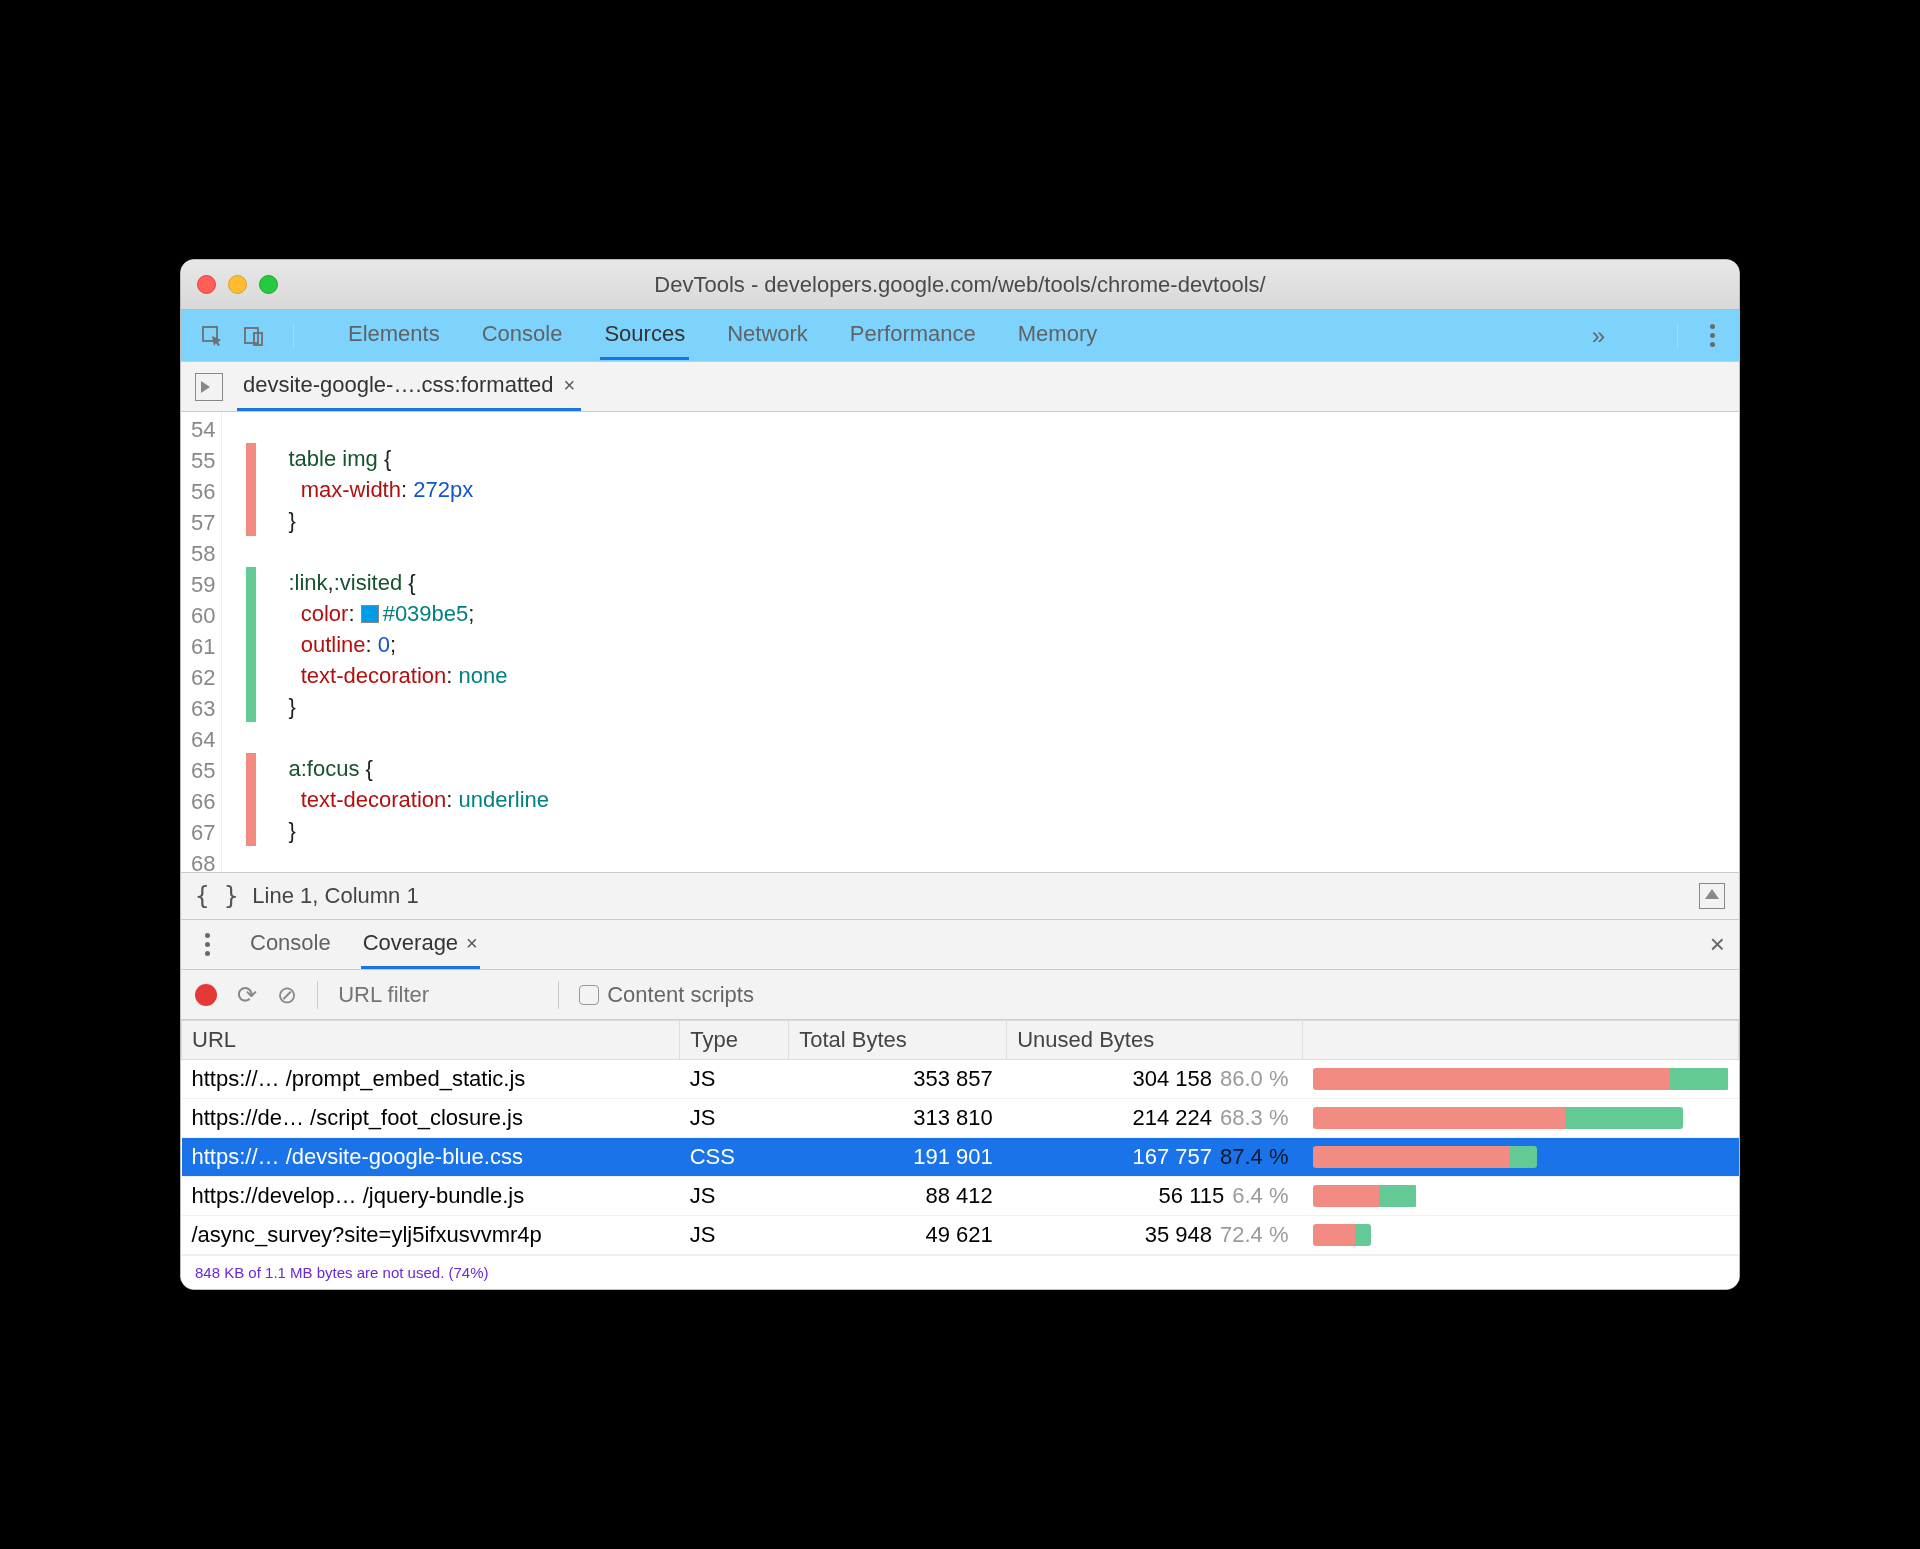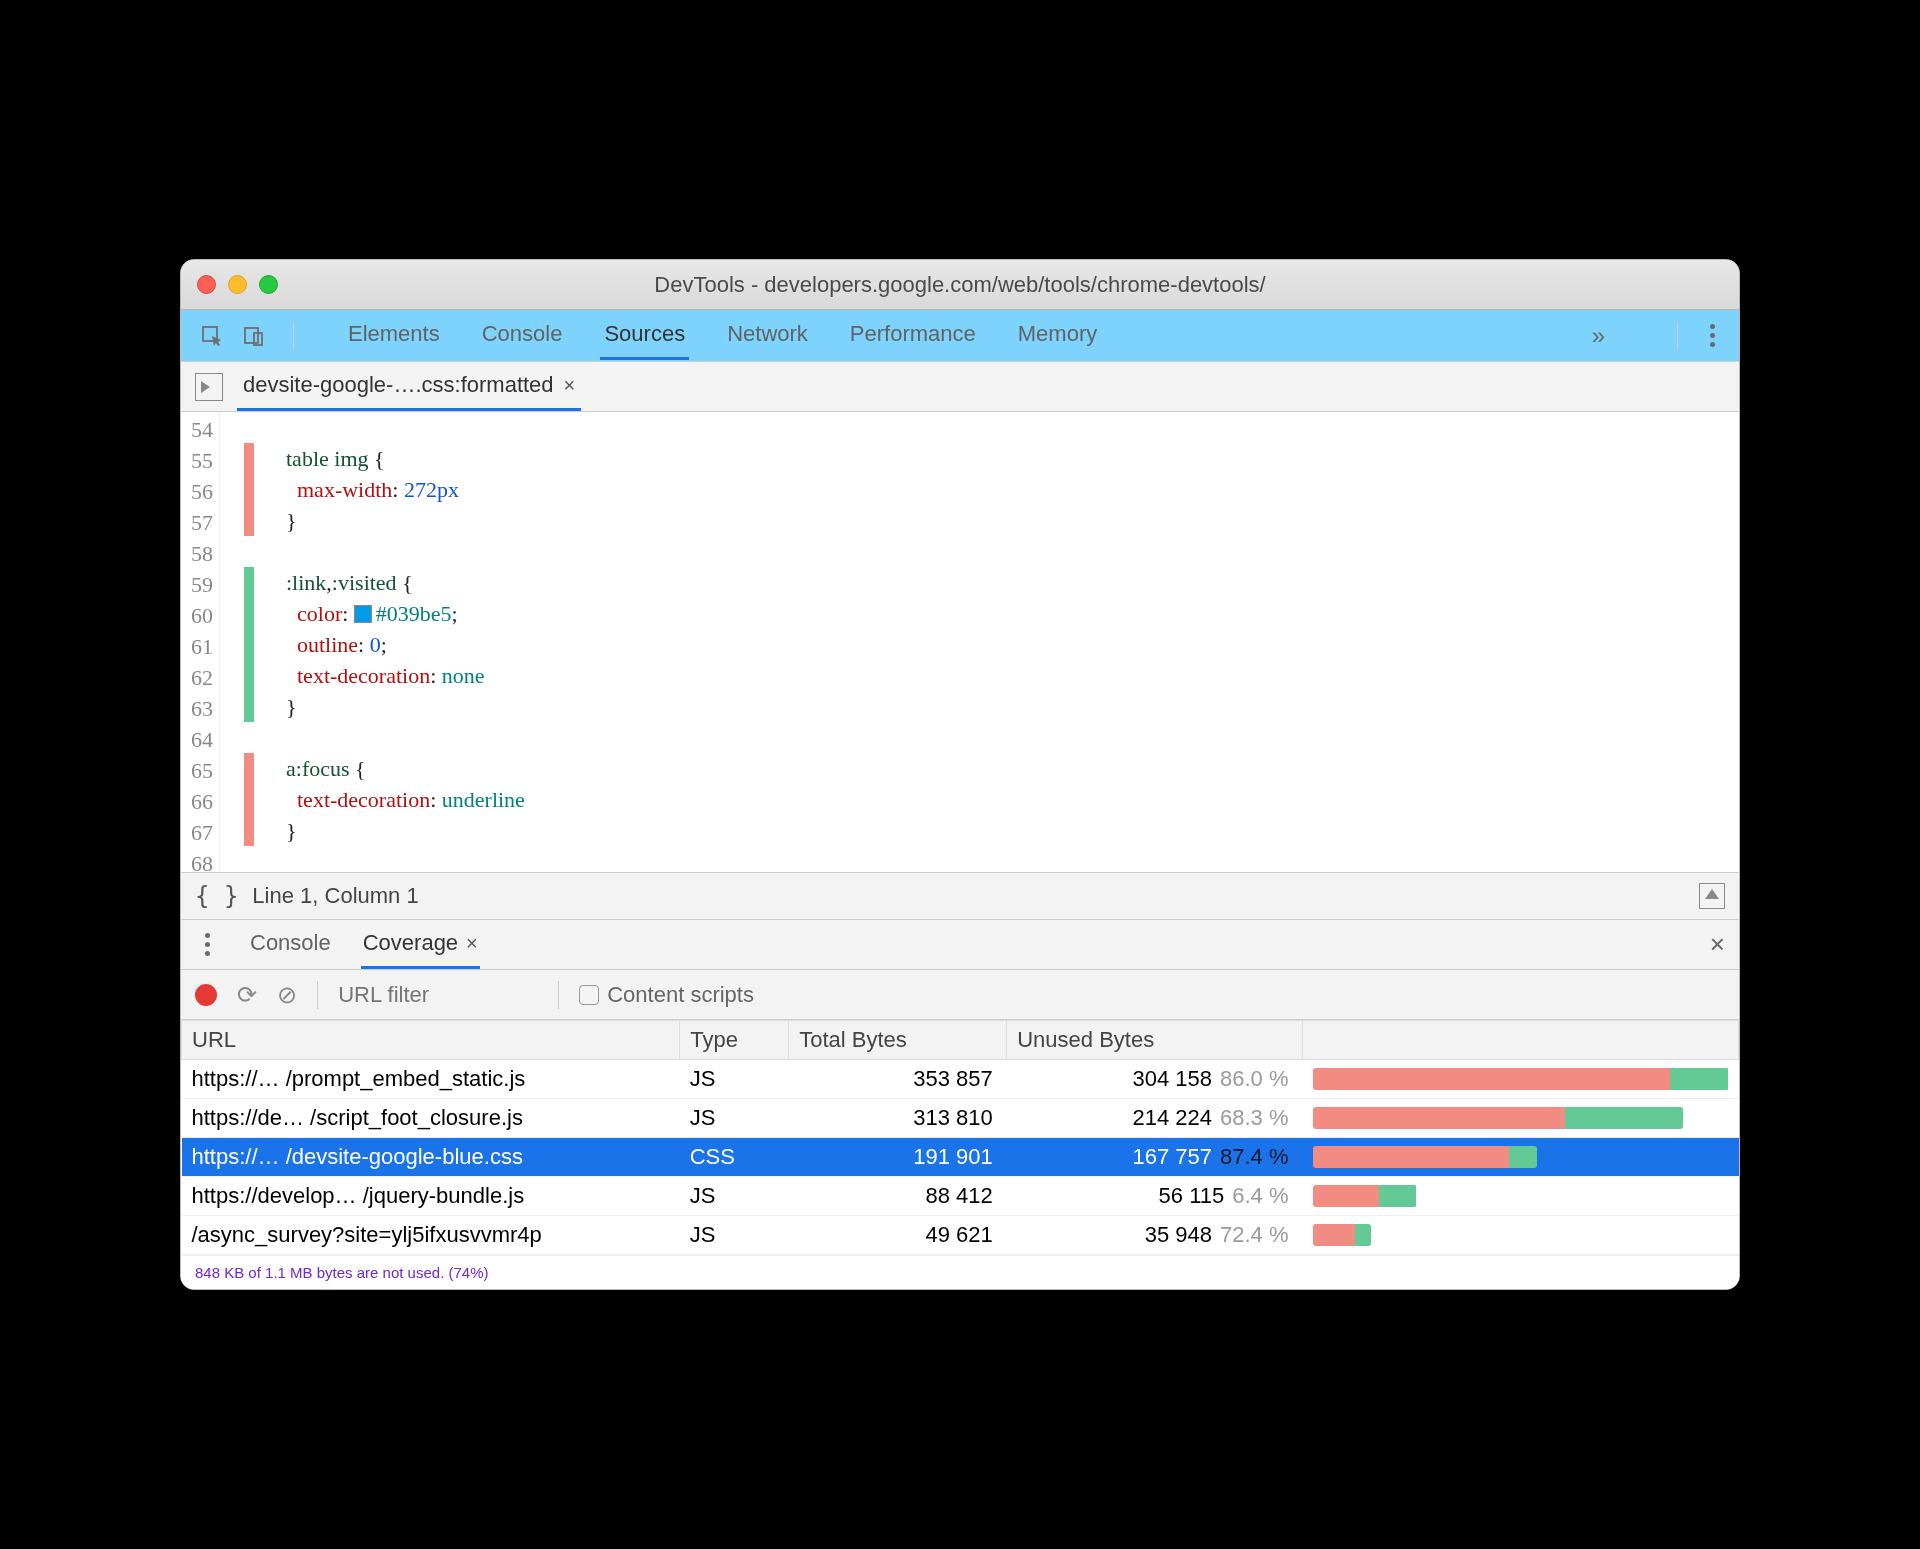--- a/index.html
+++ b/index.html
@@ -68,21 +68,21 @@
     display:flex; align-items:center; gap:14px; padding:0 14px;
   }
   .nav-icon { width:28px; height:28px; border:1.5px solid #888; position:relative; }
   .nav-icon:after { content:""; position:absolute; left:5px; top:50%; transform:translateY(-50%);
     border-left:9px solid #888; border-top:6px solid transparent; border-bottom:6px solid transparent;}
   .filetab { font-size:22px; color:#333; padding:10px 6px; border-bottom:3px solid #1a73e8; display:flex; align-items:center; gap:10px;text-align:right;}
   .close-x { color:#555; font-size:20px; cursor:pointer;}
 
   .editor {
     display:flex; height: 460px; overflow:hidden;
-    font-family: Liberation Serif, serif; font-size:22px; line-height:31px;
+    font-family: Liberation Sans, sans-serif; font-size:22px; line-height:31px;
     background:#fff;
     gap:24px;
   }
   .gutter { background:#fff; padding:2px 6px 2px 10px; text-align:right; border-right:1px solid #eee;}
   .ln { color:#888; height:31px; }
   .covcol { padding:0; }
   .cov-red { background:#f28b82; width:10px; height:31px;}
   .cov-green { background:#63c995; width:10px; height:31px;}
   .cov-blank { width:10px; height:31px;}
   .code-line { color:#222; white-space:pre; height:31px; }

